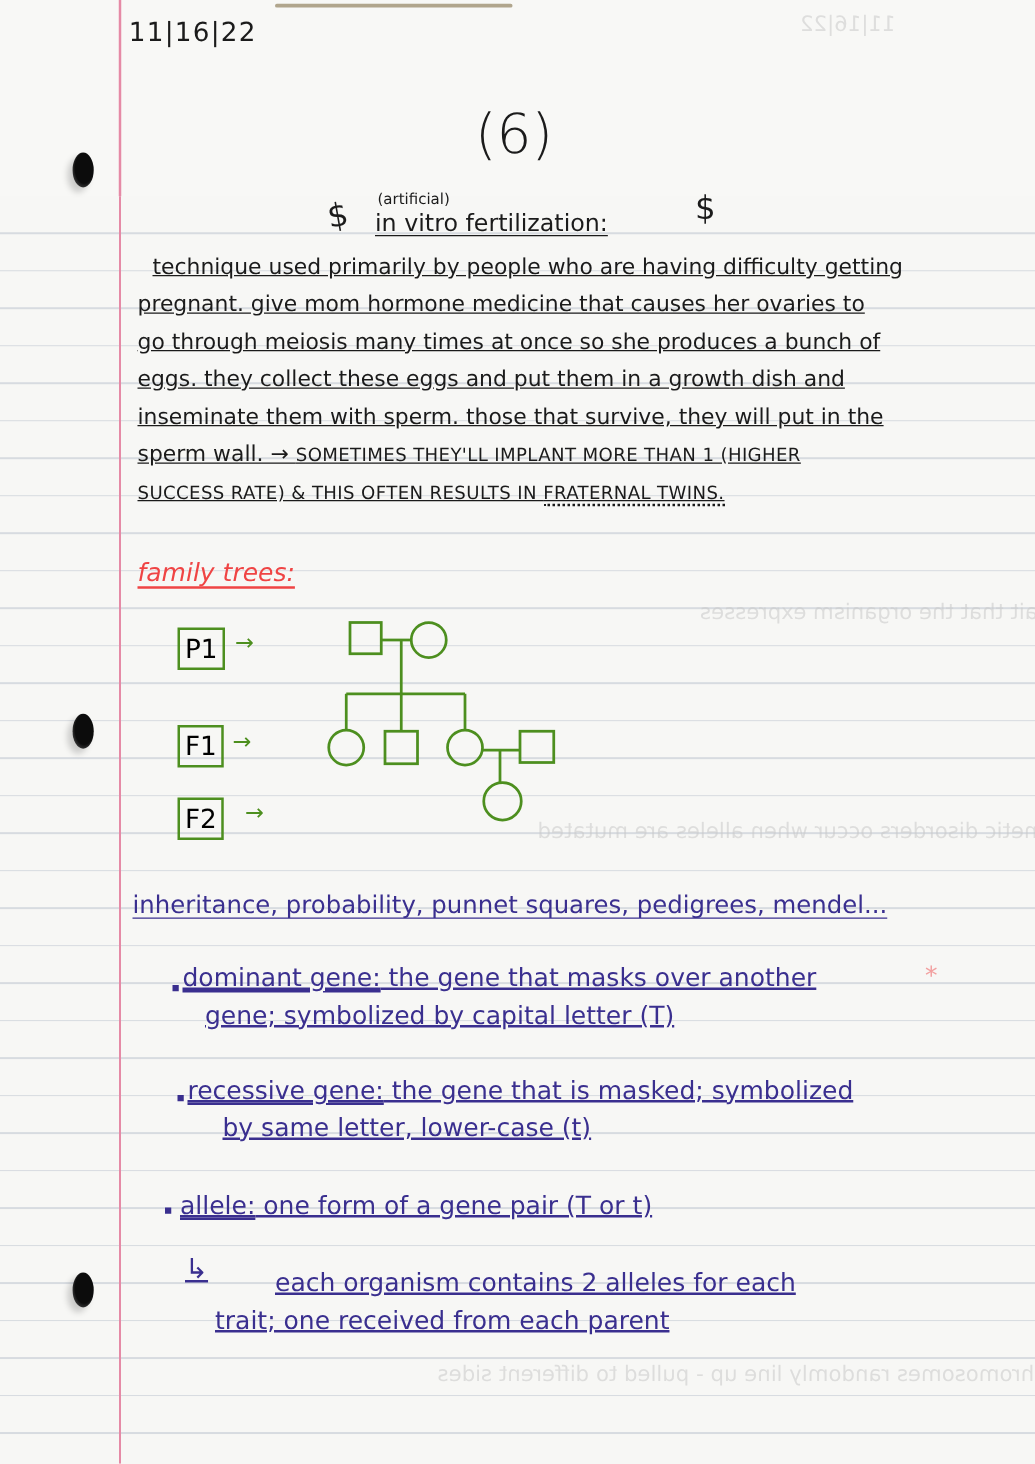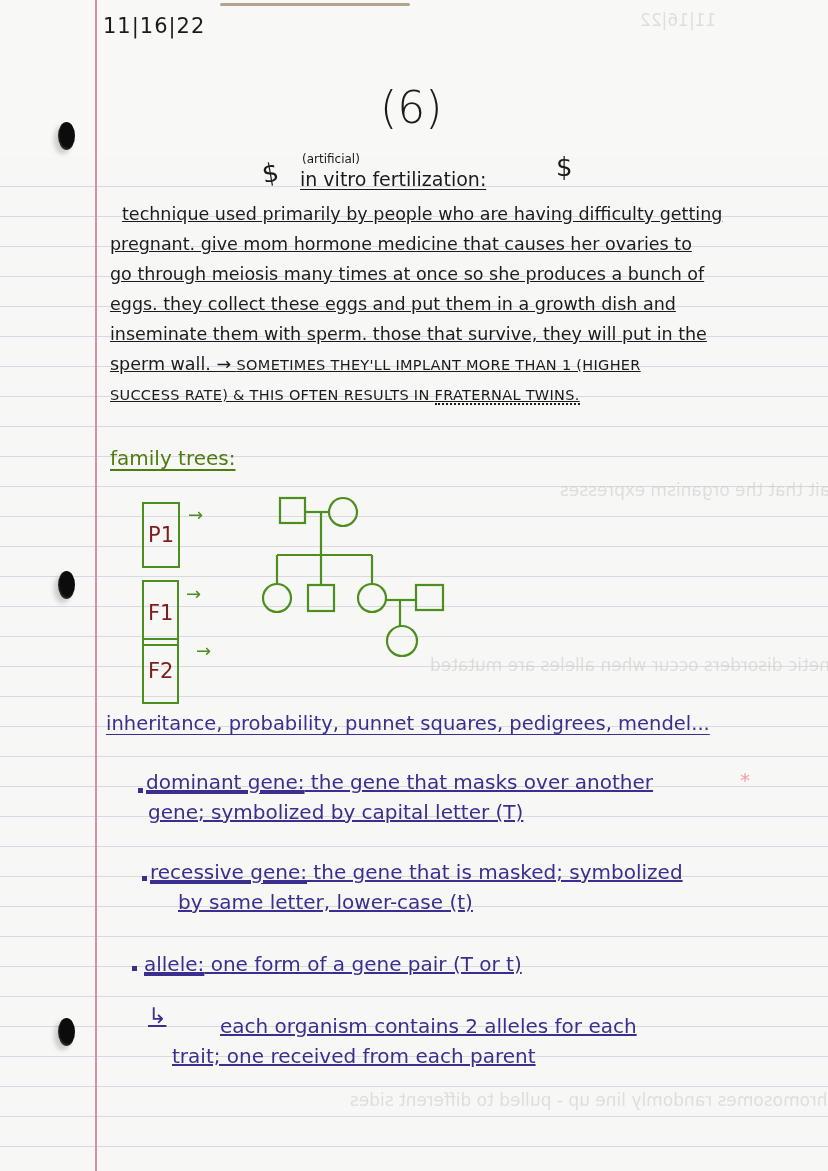--- a/index.html
+++ b/index.html
@@ -26,40 +26,40 @@
   .hole {
     position: absolute; left: 58px; width: 17px; height: 28px; border-radius: 50%;
     background: radial-gradient(ellipse at 55% 45%, #0c0c0c 55%, #444 80%, transparent 100%);
     box-shadow: -4px 4px 5px rgba(0,0,0,0.18);
   }
   .top-edge {
     position: absolute; left: 220px; top: 3px; width: 190px; height: 3px;
     background: #8b7a55; opacity: .65; border-radius: 2px;
   }
   .ink-black { color: #1b1b1b; }
-  .ink-green { color: #4d7c0f; }
+  .ink-green { color: #ef4444; font-style: italic; }
   .ink-purple { color: #3a2f8f; text-decoration: underline; }
   .t {
     position: absolute; white-space: nowrap;
     font-family: "DejaVu Sans", sans-serif;
   }
   .date { left: 103px; top: 14px; font-size: 21px; letter-spacing: 1px; }
   .pagenum { left: 380px; top: 82px; font-size: 44px; font-weight: 300; }
   .dollar { font-size: 26px; }
   .dollar-l { left: 262px; top: 158px; transform: rotate(-10deg); }
   .dollar-r { left: 556px; top: 152px; }
   .artificial { left: 302px; top: 152px; font-size: 12px; }
   .ivf-title { left: 300px; top: 168px; font-size: 19px; text-decoration: underline; text-underline-offset: 3px; }
   .body-line { font-size: 17.5px; left: 110px; text-decoration: underline; }
   .caps { font-size: 14.5px; letter-spacing: .3px; }
   .dotted { border-bottom: 2px dotted #1b1b1b; }
   .fam-title { left: 110px; top: 446px; font-size: 20px; text-decoration: underline; text-underline-offset: 4px; }
   .gen-box {
-    position: absolute; border: 2px solid #4d8f1f; color: #7f1d1d;
-    font-size: 21px; padding: 16px 4px; line-height: 30px; height: 30px;
+    position: absolute; border: 2px solid #4d8f1f; color: #000000;
+    font-size: 21px; padding: 0 4px; line-height: 30px; height: 30px;
   }
   .gen-arrow { position: absolute; color: #4d8f1f; font-size: 18px; }
   .pedigree { position: absolute; left: 0; top: 0; }
   .topics { left: 106px; top: 712px; font-size: 19.5px; text-decoration: underline; text-underline-offset: 4px; }
   .bullet {
     position: absolute; width: 5px; height: 5px; background: #3a2f8f;
   }
   .def { font-size: 20px; }
   .term { text-decoration: underline; text-underline-offset: 3px; }
   .asterisk { left: 740px; top: 768px; font-size: 20px; color: #f2a0a0; }
@@ -139,21 +139,21 @@
     <circle cx="402" cy="641" r="15"></circle>
   </g>
 </svg>
 
 <div class="t topics ink-purple">inheritance, probability, punnet squares, pedigrees, mendel...</div>
 
 <div class="bullet" style="left:138px; top:788px;"></div>
 <div class="t def ink-purple" style="left:146px; top:770px;">
   <span class="term">dominant gene:</span><span> the gene that masks over another</span>
 </div>
-<div class="t def ink-purple" style="left:148px; top:800px;">gene; symbolized by capital letter (T)</div>
+<div class="t def ink-purple" style="left:164px; top:800px;">gene; symbolized by capital letter (T)</div>
 <div class="t asterisk">*</div>
 
 <div class="bullet" style="left:142px; top:876px;"></div>
 <div class="t def ink-purple" style="left:150px; top:860px;">
   <span class="term">recessive gene:</span><span> the gene that is masked; symbolized</span>
 </div>
 <div class="t def ink-purple" style="left:154px; top:890px;margin-left:24px;">by same letter, lower-case (t)</div>
 
 <div class="bullet" style="left:132px; top:966px;"></div>
 <div class="t def ink-purple" style="left:144px; top:952px;">

